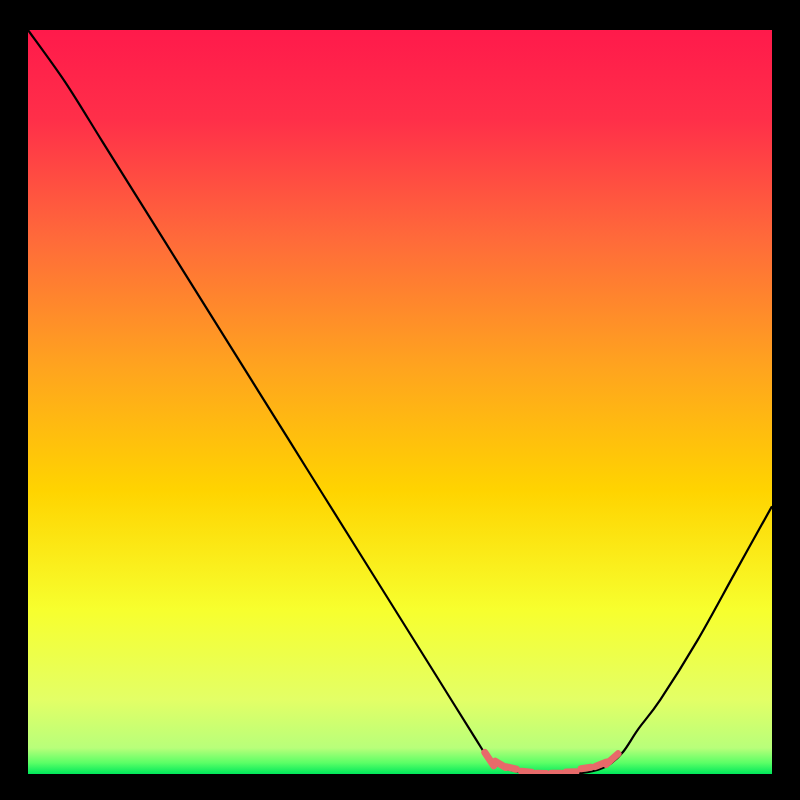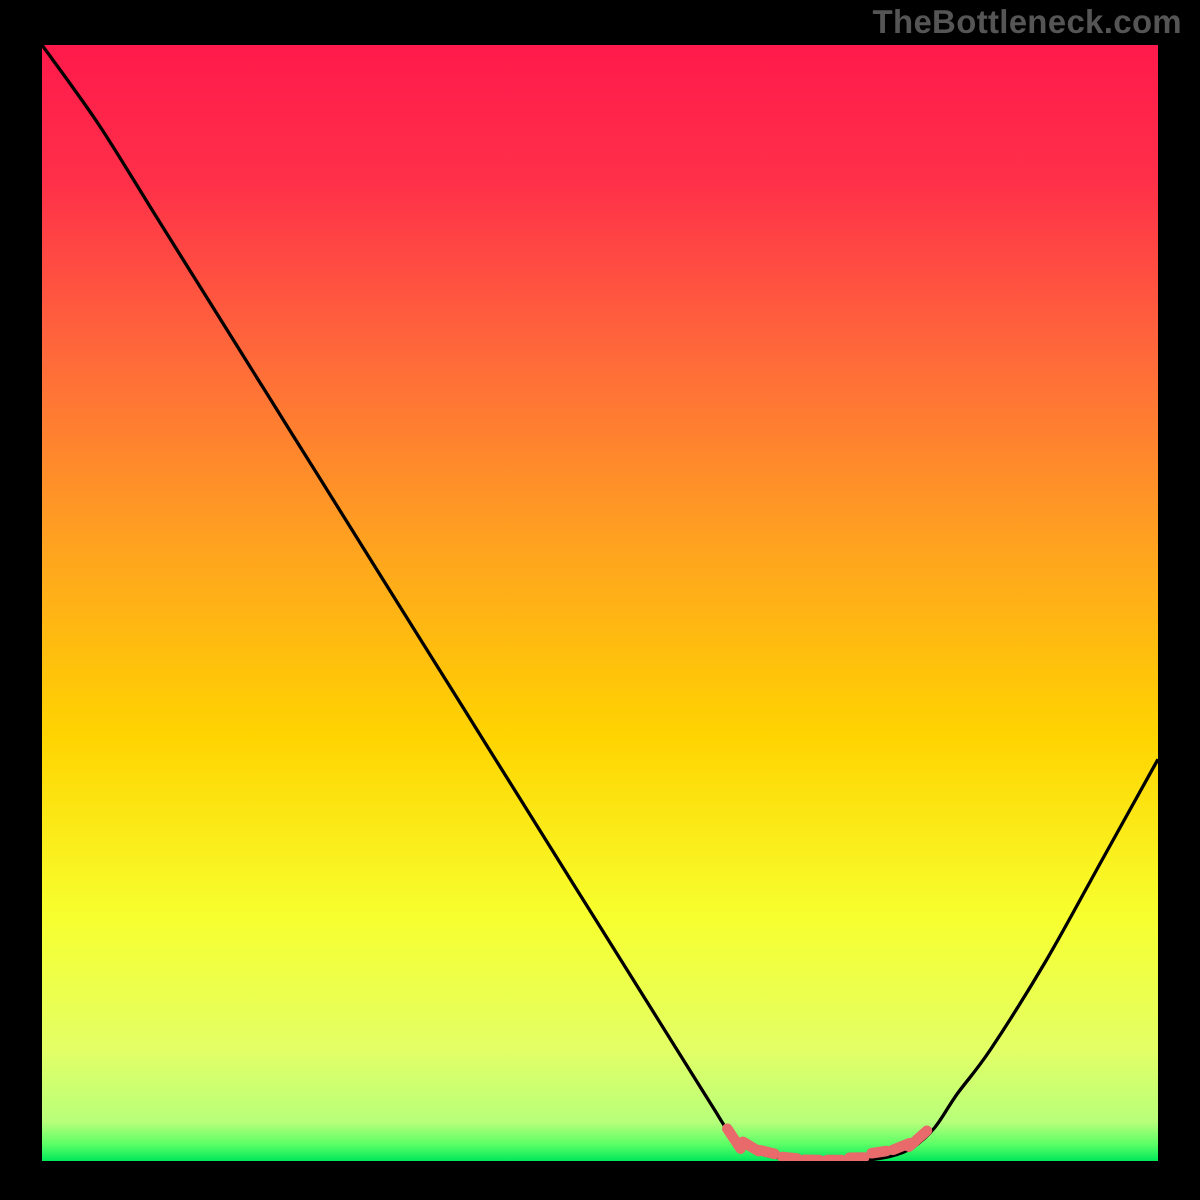--- a/index.html
+++ b/index.html
@@ -33,21 +33,20 @@
     top: 30px;
     width: 744px;
     height: 744px;
   }
   svg { display: block; }
 </style>
 </head>
 <body>
 
 <div class="outer">
-  <div class="watermark">TheBottleneck.com</div>
   <div class="plot-wrap">
     <svg id="chart-svg" width="744" height="744" viewBox="0 0 744 744">
       <defs>
         <linearGradient id="bg-grad" x1="0" y1="0" x2="0" y2="1">
             <stop offset="0%" stop-color="#ff1a4b"></stop>
             <stop offset="12%" stop-color="#ff2f49"></stop>
             <stop offset="28.000000000000004%" stop-color="#ff6a3a"></stop>
             <stop offset="45%" stop-color="#ffa31f"></stop>
             <stop offset="62%" stop-color="#ffd400"></stop>
             <stop offset="78%" stop-color="#f7ff2e"></stop>

